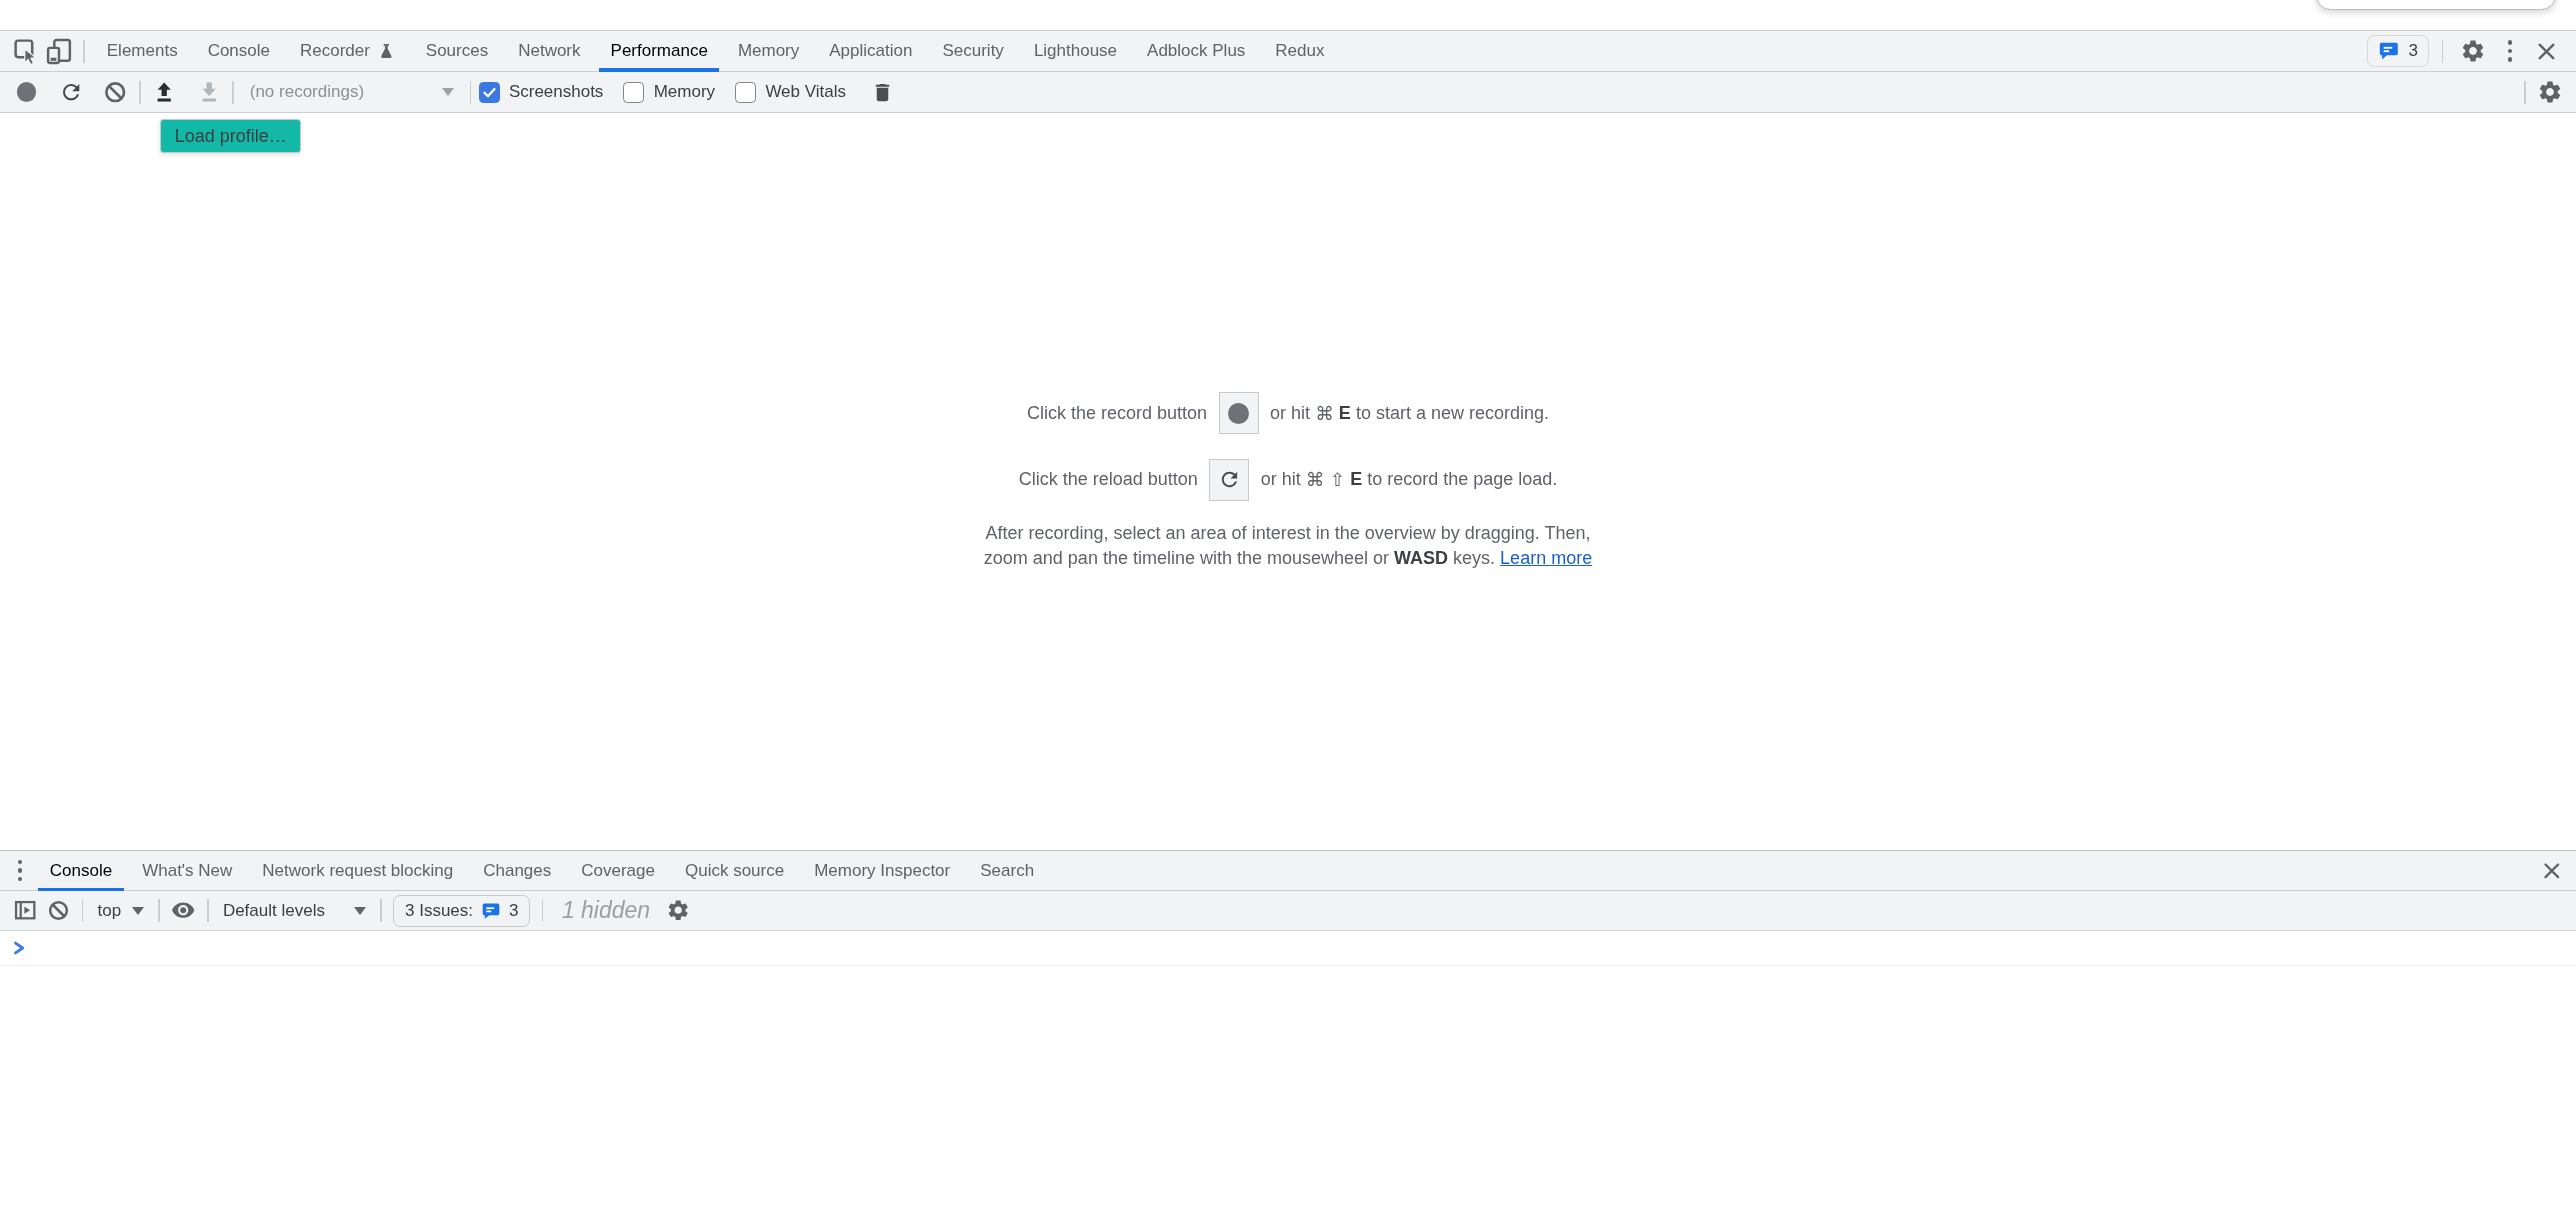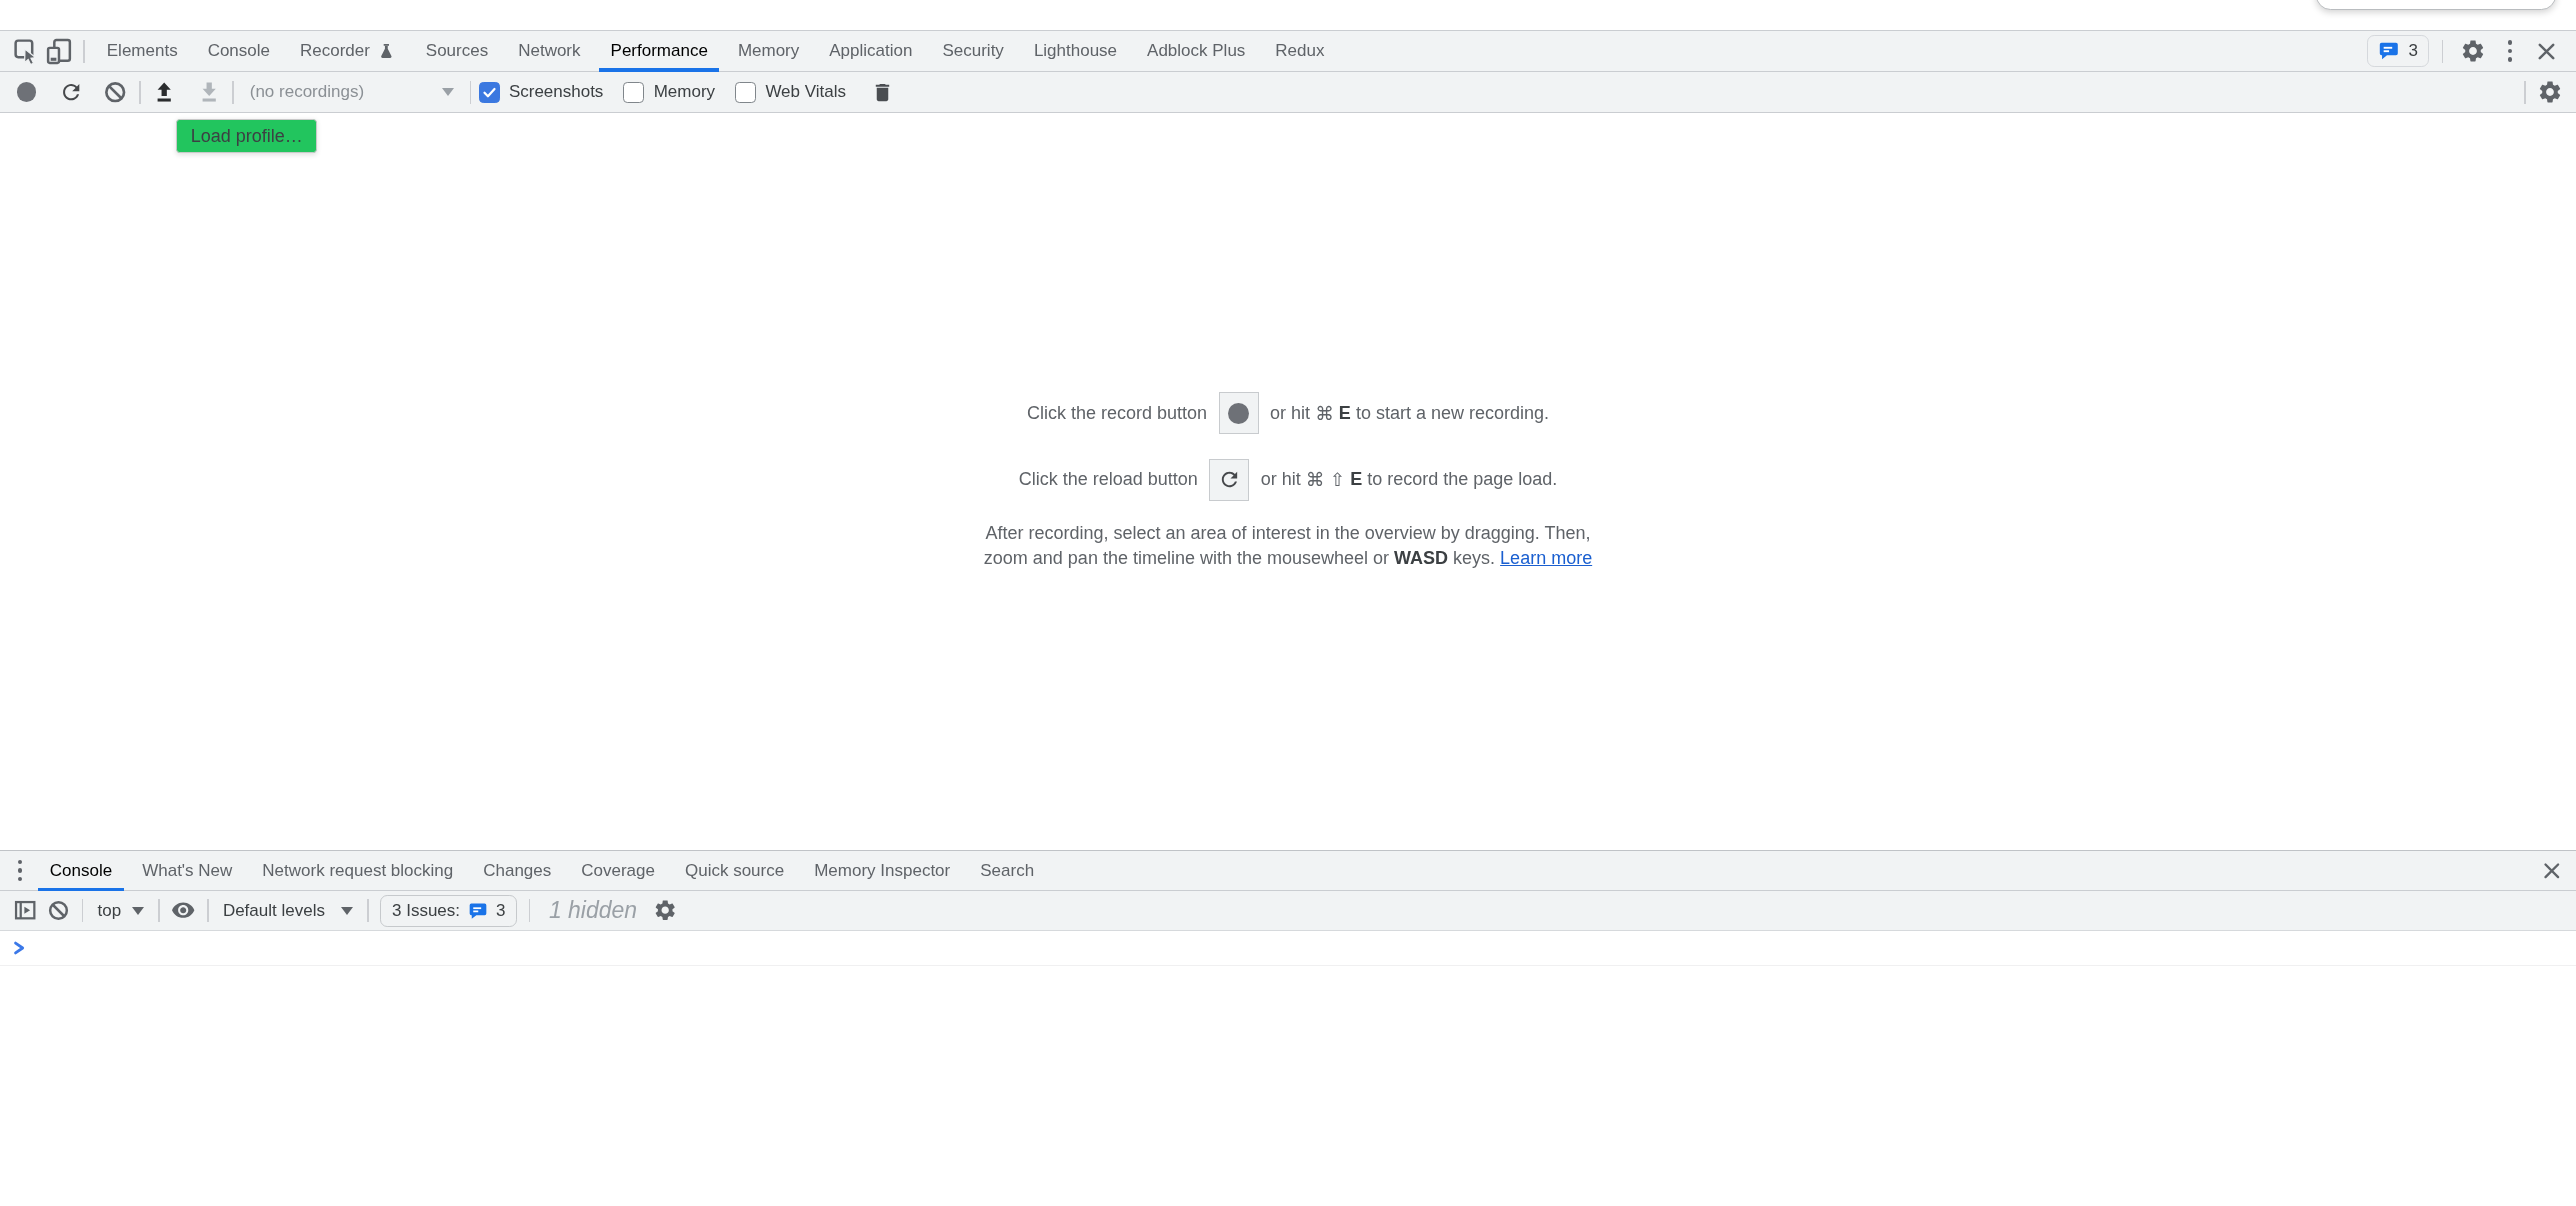--- a/index.html
+++ b/index.html
@@ -38,22 +38,22 @@
   .caret { width:0; height:0; border-left:6.5px solid transparent; border-right:6.5px solid transparent; flex:none; }
   .caret.gray { border-top:8px solid #9aa0a6; }
   .caret.dark { border-top:8px solid #5f6368; }
   .cb { display:flex; align-items:center; gap:9.3px; font-size:17px; color:#3c4043; margin-right:20px; white-space:nowrap; }
   .cb .box { width:21px; height:21px; border-radius:4.3px; border:1.4px solid #80868b; background:#fff;
     display:flex; align-items:center; justify-content:center; flex:none; }
   .cb.checked .box { background:#3b78e0; border-color:#3b78e0; }
   .toolbar-spacer { flex:1; }
 
   
-  .tooltip { position:absolute; left:176px; top:119px; height:34px; display:flex; align-items:center;
-    padding:0 13.7px; background:#22c55e; border:1.4px solid #c9c9c9; border-radius:3.6px;
+  .tooltip { position:absolute; left:160px; top:119px; height:34px; display:flex; align-items:center;
+    padding:0 13.7px; background:#14b8a6; border:1.4px solid #c9c9c9; border-radius:3.6px;
     box-shadow:0 1.4px 5.8px rgba(0,0,0,0.12); font-size:18px; color:#3c4043; z-index:5; white-space:nowrap; }
 
   
   .main-area { height:737px; background:#fff; display:flex; flex-direction:column; align-items:center;
     justify-content:center; color:#5f6368; font-size:18px; }
   .instr-line { display:flex; align-items:center; white-space:pre; }
   .inline-btn { width:40px; height:42px; border:1.4px solid #c8cbce; background:#f1f3f4;
     display:inline-flex; align-items:center; justify-content:center; margin:0 11.5px; flex:none; }
   .kbd { font-family:"DejaVu Sans", sans-serif; font-size:18.7px; color:#5f6368; }
   .keycap { font-weight:bold; color:#3c4043; }
@@ -72,21 +72,21 @@
   .drawer-close { margin-left:auto; padding-right:13px; display:flex; align-items:center; }
 
   
   .console-toolbar { height:40px; background:#f1f3f4; border-bottom:1.4px solid #d6d9dc;
     display:flex; align-items:center; padding:0 8.6px; }
   .ctx-select { display:flex; align-items:center; gap:10.8px; color:#3c4043; font-size:17px; padding:0 7.2px; }
   .filter-input { flex:1; height:32px; border:0.7px solid #e1e3e6; background:#fff; font-size:17px;
     padding:0 11.5px; color:#3c4043; margin:0 8.6px; border-radius:1.4px;
     font-family:"Liberation Sans", sans-serif; }
   .filter-input::placeholder { color:#80868b; opacity:1; }
-  .levels-select { display:flex; align-items:center; gap:16px; color:#3c4043; font-size:17px;
+  .levels-select { display:flex; align-items:center; gap:29px; color:#3c4043; font-size:17px;
     padding:0 7.2px; white-space:nowrap; }
   .issues-btn { display:flex; align-items:center; gap:8px; height:32px; border:1.4px solid #c6c9cc;
     border-radius:7.2px; padding:0 10.8px; color:#3c4043; font-size:17px; background:#f1f3f4;
     margin:0 4.3px; white-space:nowrap; }
   .hidden-label { color:#9aa0a6; font-size:23px; margin:0 11.5px; white-space:nowrap;font-style:italic; }
 
   
   .console-body { flex:1; background:#fff; }
   .prompt-row { height:35px; display:flex; align-items:center; padding-left:11.5px; border-bottom:1.4px solid #f0f0f1; }
 </style>

